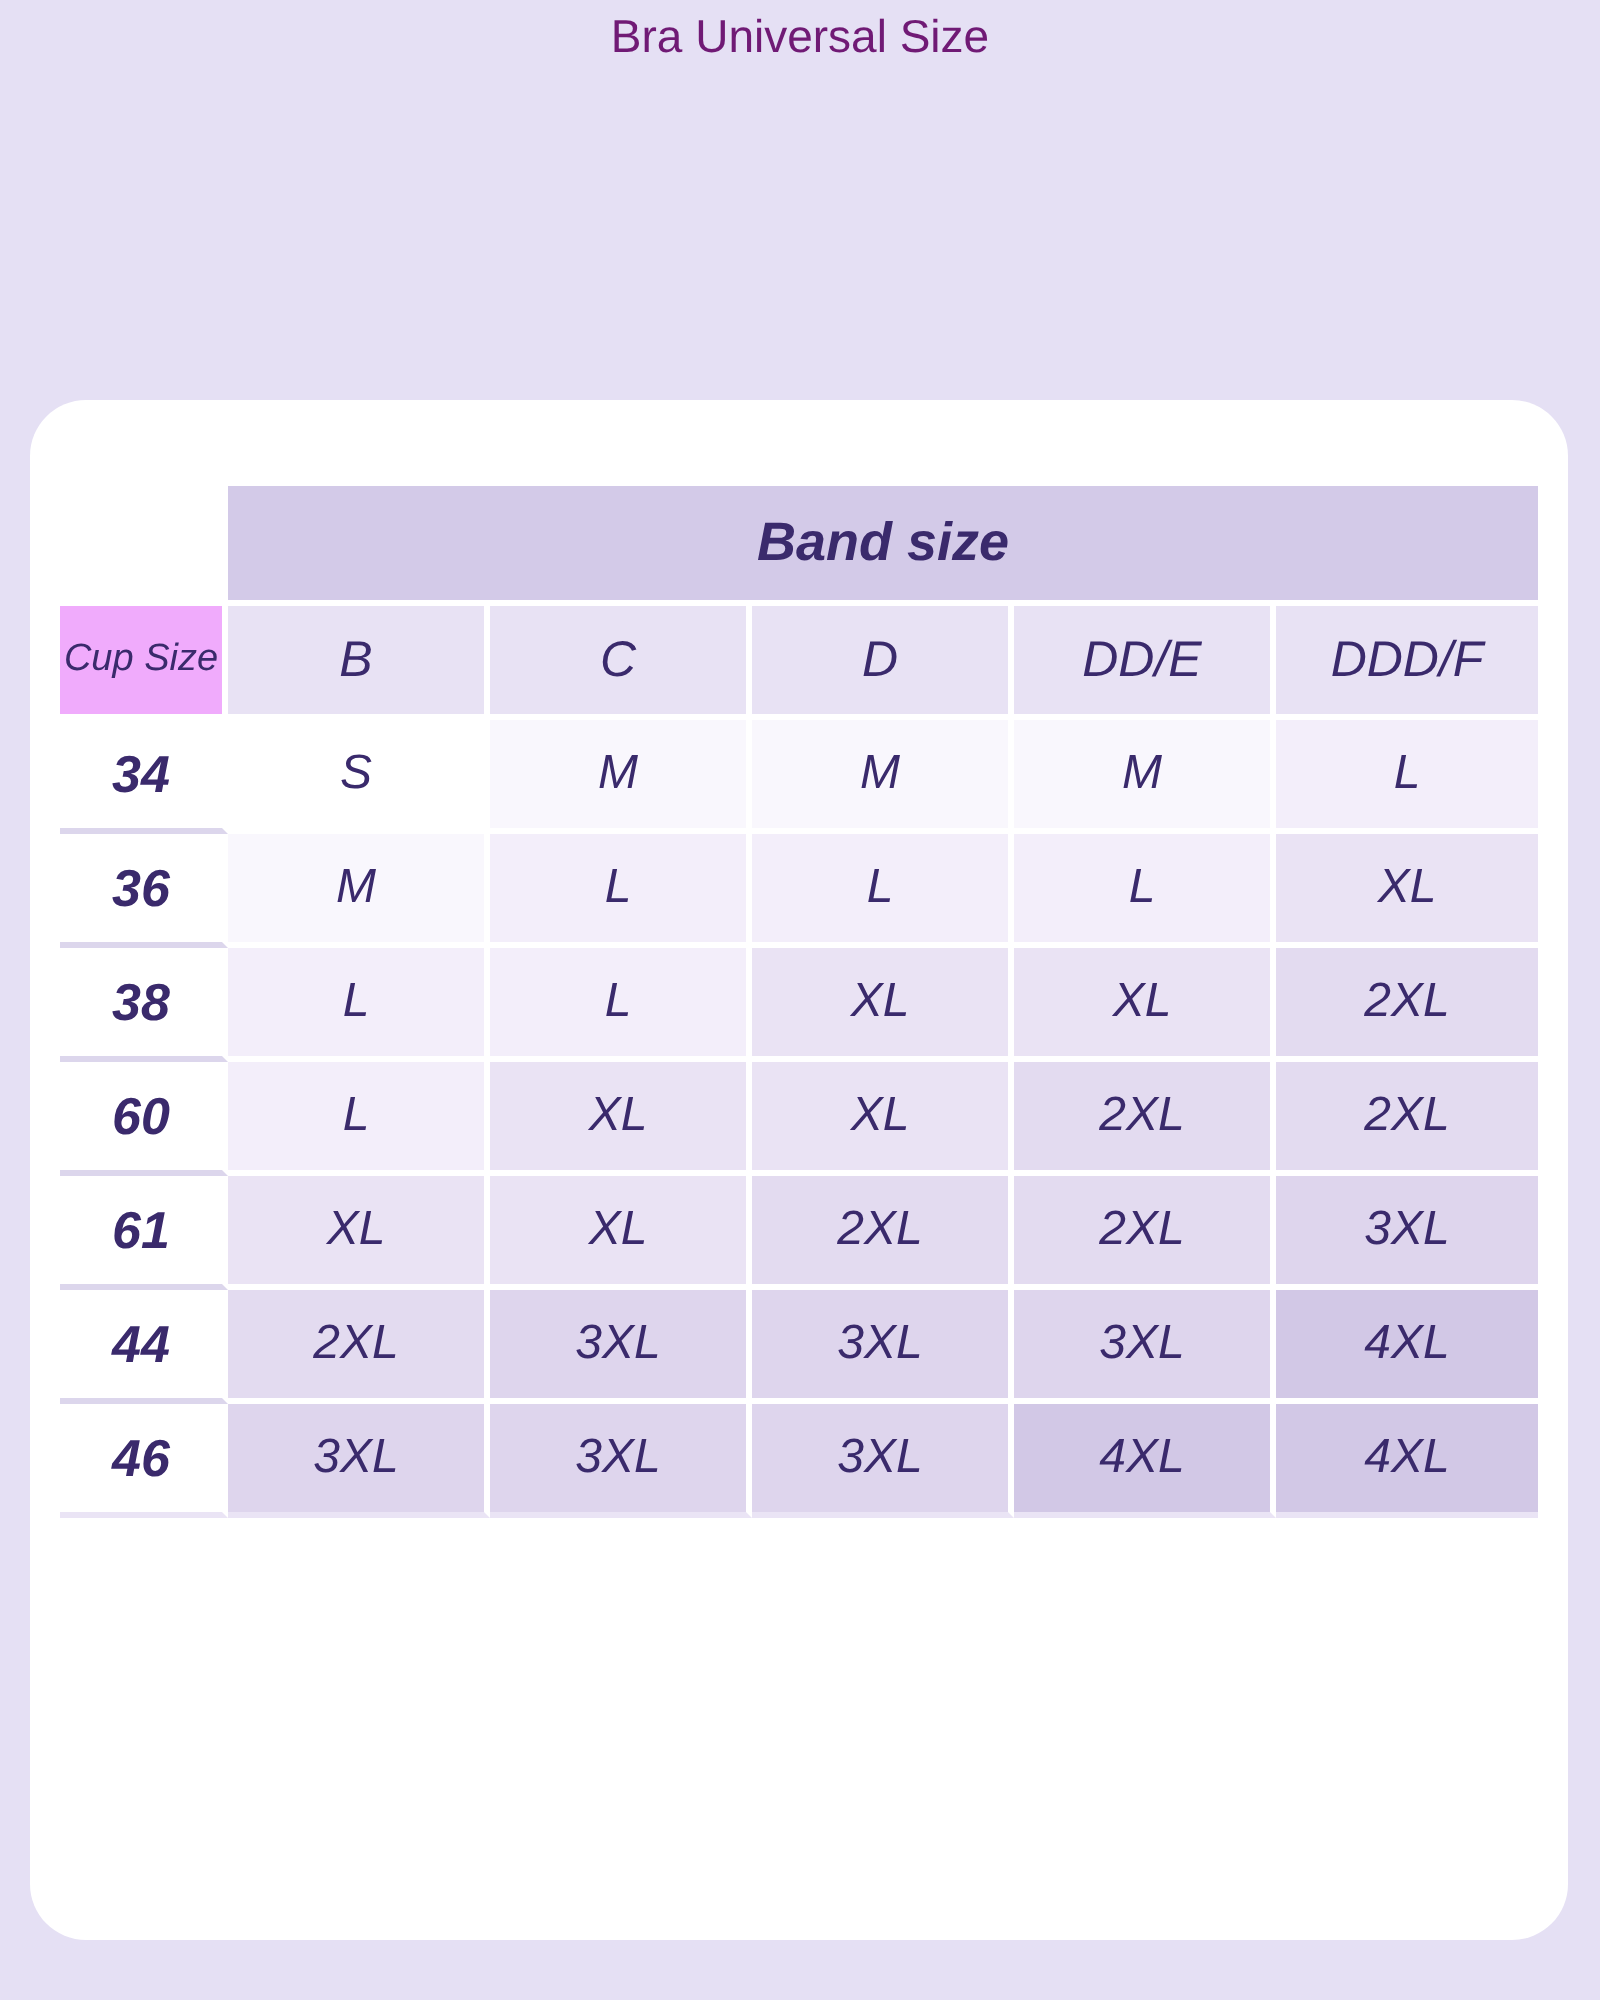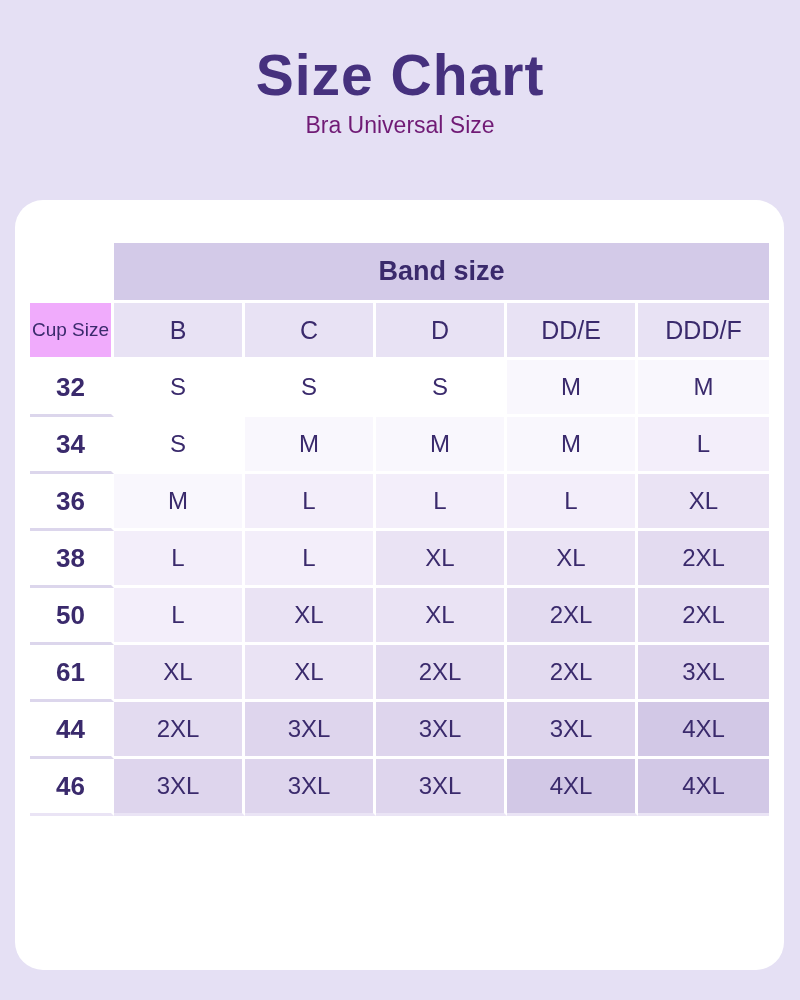--- a/index.html
+++ b/index.html
@@ -34,20 +34,21 @@
   .card {
     position: absolute;
     left: 15px;
     top: 200px;
     width: 769px;
     height: 770px;
     background: #ffffff;
     border-radius: 28px;
     box-sizing: border-box;
     padding: 43px 0 0 15px;
+    font-style: italic;
   }
 
   
   table.size-chart {
     border-collapse: separate;
     border-spacing: 0;
     table-layout: fixed;
     width: 739px;
     color: #3a2a6c;
   }
@@ -102,21 +103,20 @@
   tbody td.size-cell:last-child { border-right: 0; }
   tbody tr:last-child th.cup-cell,
   tbody tr:last-child td.size-cell { border-bottom: 3px solid #eae4f5; }
 </style>
 </head>
 <body>
 
 <div class="page">
 
   <div class="header">
-    <h1 class="title">Size Chart</h1>
     <p class="subtitle">Bra Universal Size</p>
   </div>
 
   <div class="card">
     <table class="size-chart">
       <colgroup>
         <col class="c-label">
         <col class="c-band">
           <col class="c-band">
           <col class="c-band">
@@ -132,28 +132,20 @@
           <th class="cup-header">Cup Size</th>
           <th class="col-header">B</th>
           <th class="col-header">C</th>
           <th class="col-header">D</th>
           <th class="col-header">DD/E</th>
           <th class="col-header">DDD/F</th>
         </tr>
       </thead>
       <tbody>
           <tr>
-            <th class="cup-cell">32</th>
-            <td class="size-cell" style="background: rgb(255, 255, 255);">S</td>
-            <td class="size-cell" style="background: rgb(255, 255, 255);">S</td>
-            <td class="size-cell" style="background: rgb(255, 255, 255);">S</td>
-            <td class="size-cell" style="background: rgb(249, 247, 253);">M</td>
-            <td class="size-cell" style="background: rgb(249, 247, 253);">M</td>
-          </tr>
-          <tr>
             <th class="cup-cell">34</th>
             <td class="size-cell" style="background: rgb(255, 255, 255);">S</td>
             <td class="size-cell" style="background: rgb(249, 247, 253);">M</td>
             <td class="size-cell" style="background: rgb(249, 247, 253);">M</td>
             <td class="size-cell" style="background: rgb(249, 247, 253);">M</td>
             <td class="size-cell" style="background: rgb(243, 238, 250);">L</td>
           </tr>
           <tr>
             <th class="cup-cell">36</th>
             <td class="size-cell" style="background: rgb(249, 247, 253);">M</td>
@@ -164,21 +156,21 @@
           </tr>
           <tr>
             <th class="cup-cell">38</th>
             <td class="size-cell" style="background: rgb(243, 238, 250);">L</td>
             <td class="size-cell" style="background: rgb(243, 238, 250);">L</td>
             <td class="size-cell" style="background: rgb(234, 227, 244);">XL</td>
             <td class="size-cell" style="background: rgb(234, 227, 244);">XL</td>
             <td class="size-cell" style="background: rgb(227, 219, 240);">2XL</td>
           </tr>
           <tr>
-            <th class="cup-cell">50</th>
+            <th class="cup-cell">60</th>
             <td class="size-cell" style="background: rgb(243, 238, 250);">L</td>
             <td class="size-cell" style="background: rgb(234, 227, 244);">XL</td>
             <td class="size-cell" style="background: rgb(234, 227, 244);">XL</td>
             <td class="size-cell" style="background: rgb(227, 219, 240);">2XL</td>
             <td class="size-cell" style="background: rgb(227, 219, 240);">2XL</td>
           </tr>
           <tr>
             <th class="cup-cell">61</th>
             <td class="size-cell" style="background: rgb(234, 227, 244);">XL</td>
             <td class="size-cell" style="background: rgb(234, 227, 244);">XL</td>

